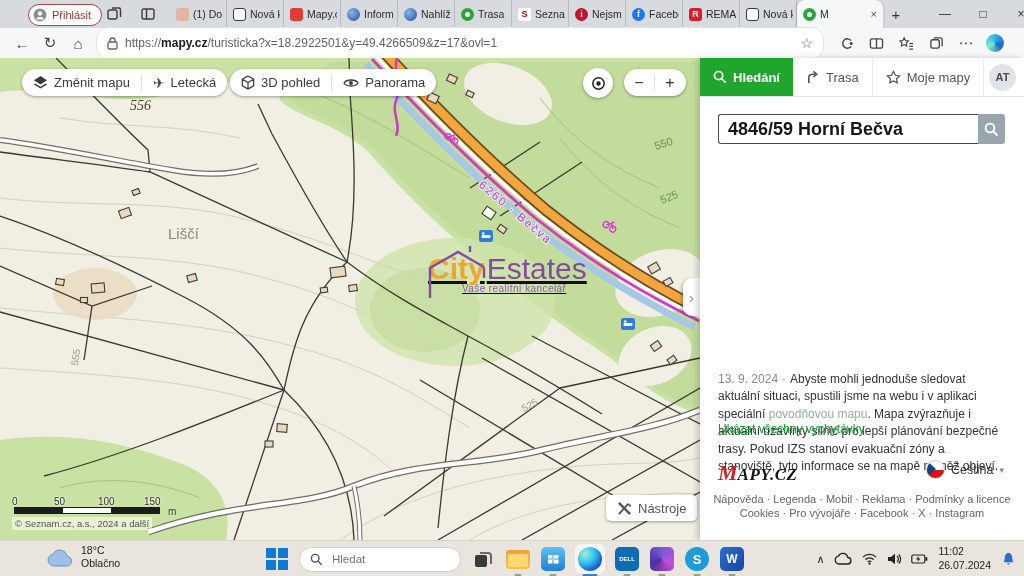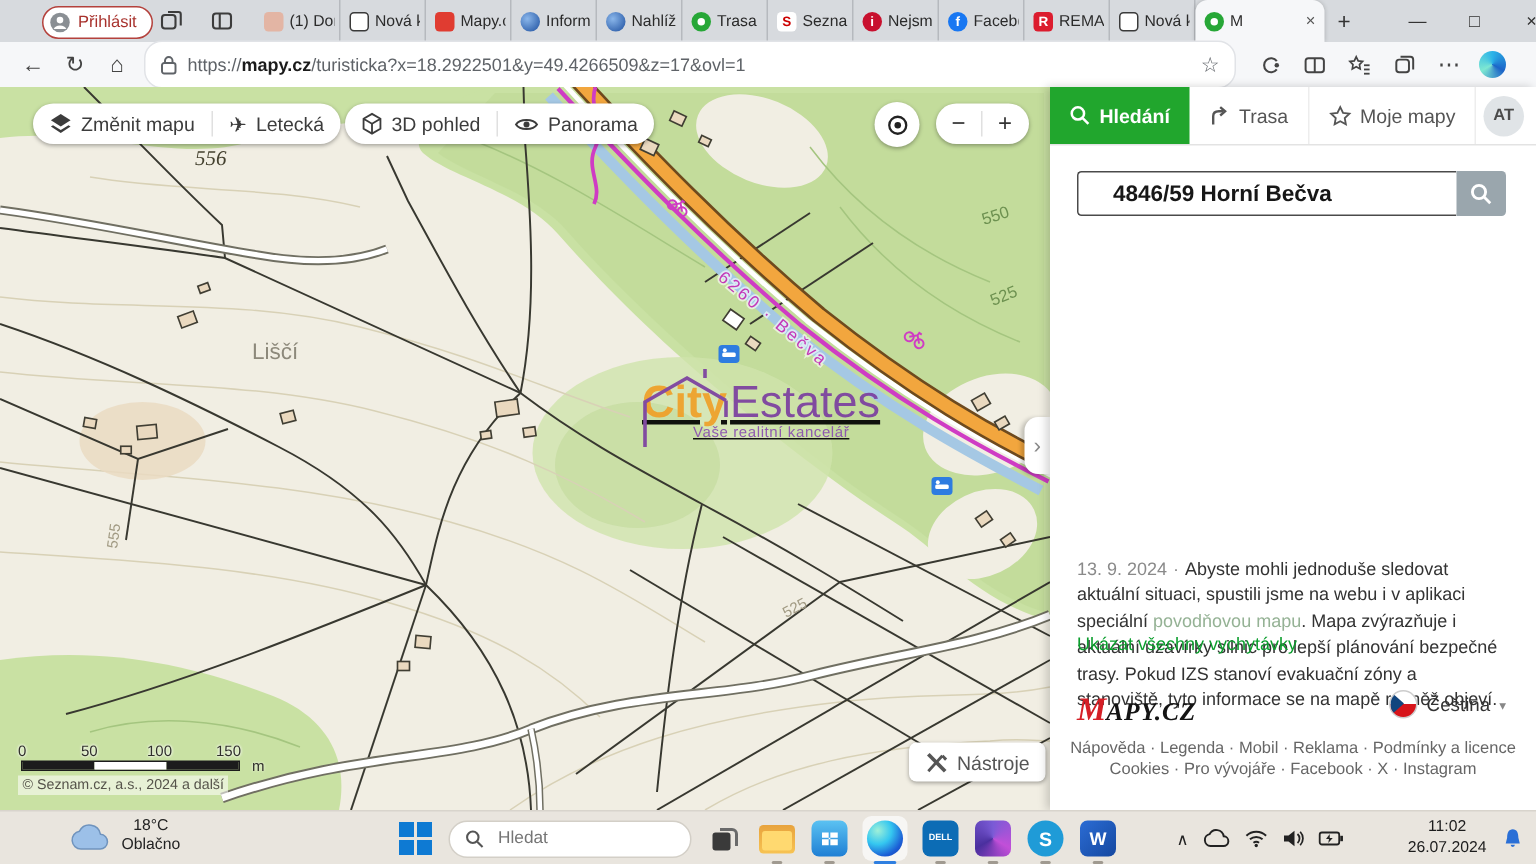--- a/index.html
+++ b/index.html
@@ -72,21 +72,21 @@
 
   
   #sidebar{position:absolute;left:700px;top:58px;width:324px;height:482px;background:#fff;box-shadow:-3px 0 6px rgba(0,0,0,.18);}
   #sbtabs{height:38px;display:flex;align-items:stretch;border-bottom:1px solid #e3e3e3;}
   .sbtab{display:flex;align-items:center;gap:6px;padding:0 13px;font-size:13px;color:#555;border-right:1px solid #ededed;}
   .sbtab.active{background:#21a62d;color:#fff;font-weight:bold;border-right:none;}
   #avatar{margin-left:auto;align-self:center;margin-right:8px;width:27px;height:27px;border-radius:50%;background:#e0e4e7;
     display:flex;align-items:center;justify-content:center;font-size:11px;font-weight:bold;color:#4a4a4a;}
   #searchrow{display:flex;margin:17px 20px 0 18px;}
   #searchinput{flex:1;height:28px;border:1px solid #4a4a4a;border-right:none;border-radius:3px 0 0 3px;
-    padding:0 23px;font-size:15px;font-weight:bold;color:#171717;font-family:"Liberation Sans",sans-serif;outline:none;}
+    padding:0 9px;font-size:18px;font-weight:bold;color:#171717;font-family:"Liberation Sans",sans-serif;outline:none;}
   #searchbtn{width:33px;height:30px;background:#9aa6ad;border:none;border-radius:0 3px 3px 0;
     display:flex;align-items:center;justify-content:center;}
   #news{position:absolute;left:18px;top:292px;width:286px;font-size:12px;line-height:1.45;color:#333;margin-top:21px;}
   #news .date{color:#8a8a8a;}
   #news .sep{color:#8a8a8a;padding:0 4px;}
   #news .newslink{color:#95b295;}
   #cta{position:absolute;left:18px;top:364px;font-size:12px;color:#0b9e2d;}
   #sbfooter{position:absolute;left:0;top:398px;width:324px;}
   #mapylogo{position:absolute;left:18px;top:4px;font-family:"Liberation Serif",serif;font-style:italic;font-weight:bold;}
   #mapylogo .m{color:#d51f26;font-size:22px;}
@@ -95,21 +95,21 @@
   #flag{width:17px;height:17px;border-radius:50%;border:1px solid #ccc;
     background:linear-gradient(#fff 50%,#d7141a 50%);position:relative;overflow:hidden;}
   #flag::after{content:"";position:absolute;left:0;top:0;border-left:9px solid #11457e;
     border-top:8.5px solid transparent;border-bottom:8.5px solid transparent;}
   .linkrow{position:absolute;left:0;width:324px;text-align:center;font-size:11px;color:#666;}
   #linkrow1{top:37px;} #linkrow2{top:51px;}
 
   
   #taskbar{position:absolute;left:0;top:540px;width:1024px;height:36px;background:#e9e5de;border-top:1px solid #d8d4cc;box-sizing:border-box;}
   #weather{position:absolute;left:46px;top:3px;display:flex;align-items:center;gap:7px;}
-  #weather .wtxt{font-size:10.5px;color:#222;line-height:1.25;text-align:center;}
+  #weather .wtxt{font-size:10.5px;color:#222;line-height:1.25;}
   #tb-center{position:absolute;left:264px;top:0;height:36px;display:flex;align-items:center;gap:9px;}
   .tbicon{width:26px;height:26px;position:relative;display:flex;align-items:center;justify-content:center;}
   .tbicon .dash{position:absolute;left:50%;transform:translateX(-50%);bottom:-4px;width:7px;height:2.5px;border-radius:2px;background:#a09a90;}
   .tbicon.active{background:rgba(255,255,255,.65);border-radius:6px;width:30px;height:30px;}
   .tbicon.active .dash{width:15px;background:#2f7fe0;bottom:-2px;}
   #winsearch{width:162px;height:25px;background:#fff;border:1px solid #d3cfc7;border-radius:13px;
     display:flex;align-items:center;gap:7px;padding:0 10px;box-sizing:border-box;}
   #winsearch input{border:none;outline:none;font-size:11.5px;color:#555;width:110px;background:transparent;font-family:"Liberation Sans",sans-serif;}
   #startlogo{display:grid;grid-template-columns:10px 10px;grid-template-rows:10px 10px;gap:1.5px;}
   #startlogo i{background:#0e7ad3;}
@@ -117,21 +117,21 @@
   #ic-explorer{width:24px;height:19px;background:linear-gradient(#e8a33d,#f7c353);border-radius:3px;position:relative;}
   #ic-explorer::after{content:"";position:absolute;left:2px;top:4px;right:2px;bottom:2px;background:#ffd970;border-radius:2px;}
   #ic-store{width:24px;height:24px;background:linear-gradient(#5bc2f2,#1f7fd4);}
   #ic-store::after{content:"";width:11px;height:9px;background:#fff;clip-path:polygon(0 0,45% 0,45% 100%,0 100%,0 55%,100% 55%,100% 100%,55% 100%,55% 0,100% 0,100% 45%,0 45%);}
   #ic-edge{width:24px;height:24px;border-radius:50%;background:radial-gradient(circle at 30% 28%,#9ff0d8,#35c7f0 38%,#1b5cd5 72%,#173fa0);}
   #ic-dell{width:24px;height:24px;background:#0c6cb5;font-size:6px;}
   #ic-m365{width:24px;height:24px;background:conic-gradient(#7a5bd6,#c24fd8,#4a2f9e,#7a5bd6);}
   #ic-skype{width:24px;height:24px;border-radius:50%;background:#1f9bd7;font-size:13px;}
   #ic-word{width:24px;height:24px;background:linear-gradient(135deg,#2b6cd4,#1548a0);font-size:12px;}
   #tray{position:absolute;right:0;top:0;height:36px;display:flex;align-items:center;gap:10px;padding-right:8px;}
-  #clock{text-align:center;font-size:10.5px;color:#1c1c1c;line-height:1.3;margin-left:32px;}
+  #clock{text-align:left;font-size:10.5px;color:#1c1c1c;line-height:1.3;}
   .trayglyph{color:#222;display:flex;align-items:center;}
 
   svg{overflow:visible;}
   text{font-family:"Liberation Sans",sans-serif;}
   .serif{font-family:"Liberation Serif",serif;font-style:italic;}
 </style>
 </head>
 <body>
 
 <div id="screen">

